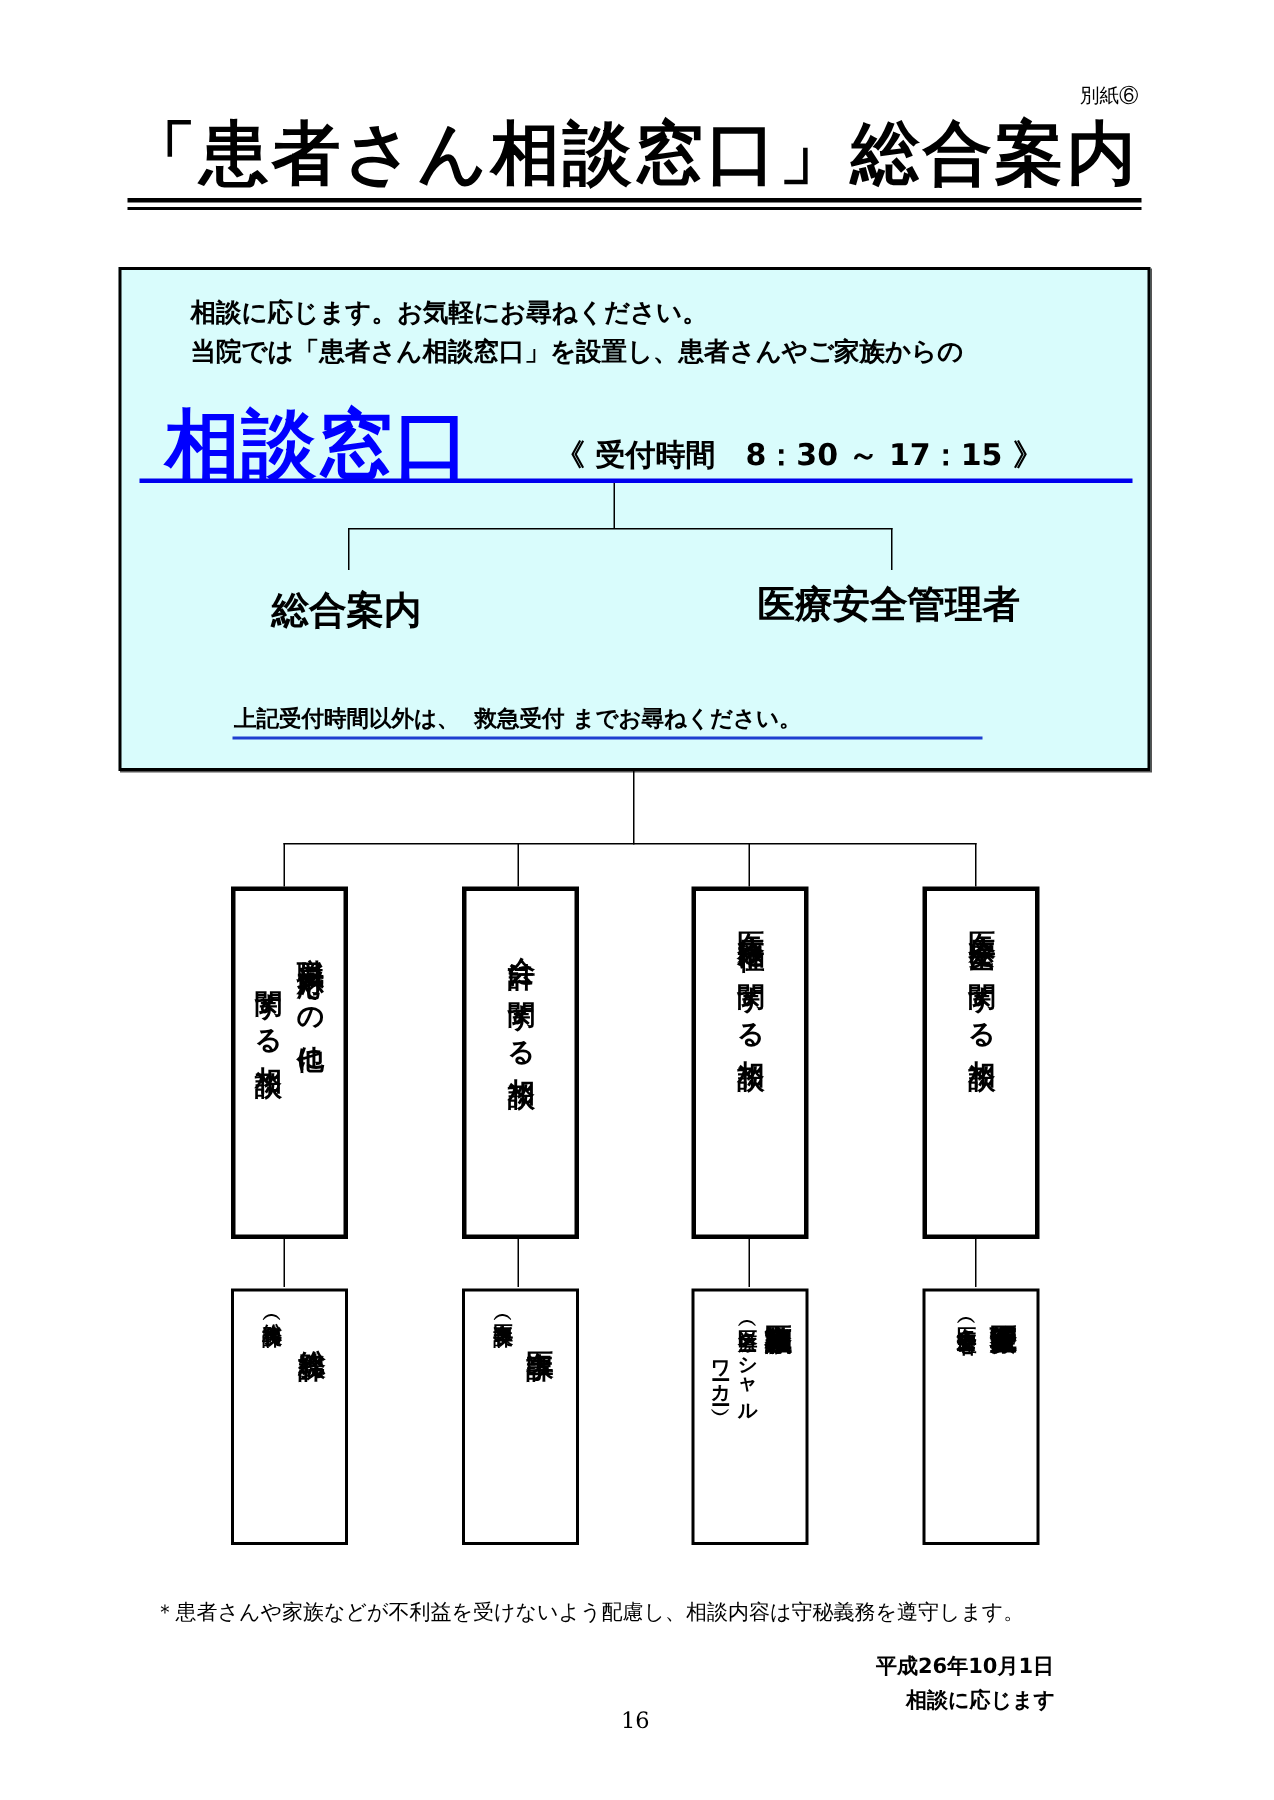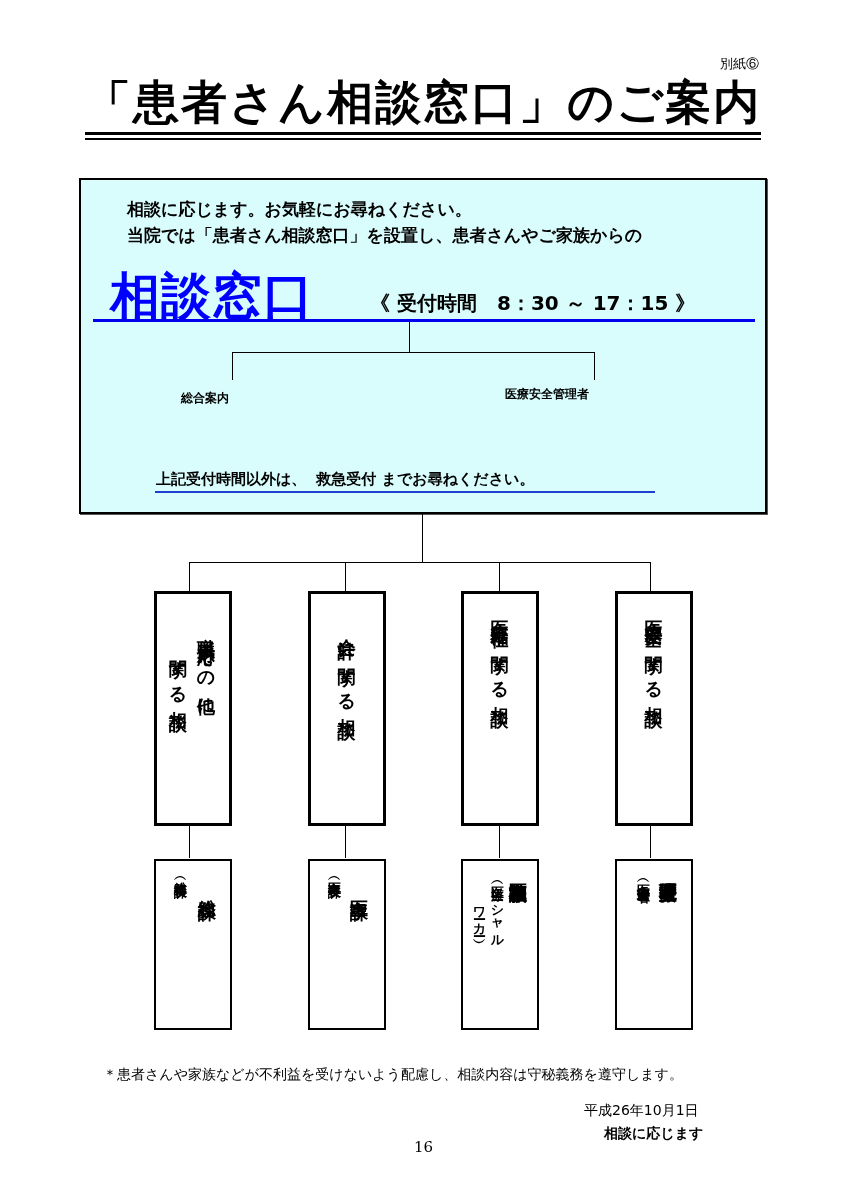--- a/index.html
+++ b/index.html
@@ -10,42 +10,42 @@
   .title { left: 85px; top: 74px; width: 680px; font-size: 46px; font-weight: bold; letter-spacing: 2px; white-space: nowrap; line-height: 56px; }
   .rule1 { left: 85px; top: 132px; width: 676px; height: 3px; background: #000; }
   .rule2 { left: 85px; top: 138px; width: 676px; height: 2px; background: #000; }
 
   .panel { left: 79px; top: 178px; width: 688px; height: 336px; background: #d9fcfc; border: 2px solid #000; box-shadow: 1px 1px 0 #555; box-sizing: border-box; }
   .intro { left: 127px; top: 196px; font-size: 17px; font-weight: bold; line-height: 26px; white-space: nowrap; }
   .sodan-big { left: 110px; top: 268px; font-size: 50px; font-weight: bold; color: #0000ff; line-height: 56px; letter-spacing: 1px; white-space: nowrap; }
   .hours { left: 370px; top: 290px; font-size: 20px; font-weight: bold; white-space: nowrap; }
   .hours-line { left: 93px; top: 319px; width: 662px; height: 3px; background: #0000ee; }
   .line { background: #000; }
-  .dest { font-size: 12px; font-weight: bold; white-space: nowrap; text-align: right; }
+  .dest { font-size: 25px; font-weight: bold; white-space: nowrap; text-align: right; }
   .note-inner { left: 156px; top: 470px; font-size: 15px; font-weight: bold; white-space: nowrap; }
   .note-inner .big { font-size: 15px; margin-left: 10px; }
   .note-line { left: 155px; top: 491px; width: 500px; height: 2px; background: #1f3fd0; }
 
   .box { border: 3px solid #000; background: #fff; box-sizing: border-box; }
   .subbox { border: 2px solid #000; background: #fff; box-sizing: border-box; }
   .vcol { writing-mode: vertical-rl; font-weight: bold; white-space: nowrap; line-height: 1.2; }
   .vtop { font-size: 18px; letter-spacing: 3px; }
   .vsub { font-size: 18px; letter-spacing: 1px; }
   .vsmall { font-size: 13px; letter-spacing: 1px; }
 
   .footer-note { left: 103px; top: 1066px; font-size: 14px; font-weight: normal; white-space: nowrap; }
-  .date { left: 584px; top: 1102px; font-size: 14px; font-weight: normal; }
+  .date { left: 584px; top: 1102px; font-size: 14px; font-weight: bold; }
   .org { left: 604px; top: 1125px; font-size: 14px; font-weight: bold; }
   .pagenum { left: 414px; top: 1126px; font-family: "DejaVu Serif", "Liberation Serif", serif; font-size: 15px; margin-top: 12px; }
 </style>
 </head>
 <body>
 
 <div class="abs appendix">別紙⑥</div>
-<div class="abs title">「患者さん相談窓口」のご案内</div>
+<div class="abs title">「患者さん相談窓口」総合案内</div>
 <div class="abs rule1"></div>
 <div class="abs rule2"></div>
 
 <div class="abs panel"></div>
 <div class="abs intro">
   <div>相談に応じます。お気軽にお尋ねください。</div>
   <div>当院では「患者さん相談窓口」を設置し、患者さんやご家族からの</div>
 </div>
 <div class="abs sodan-big">相談窓口</div>
 <div class="abs hours">《 受付時間　8：30 ～ 17：15 》</div>

